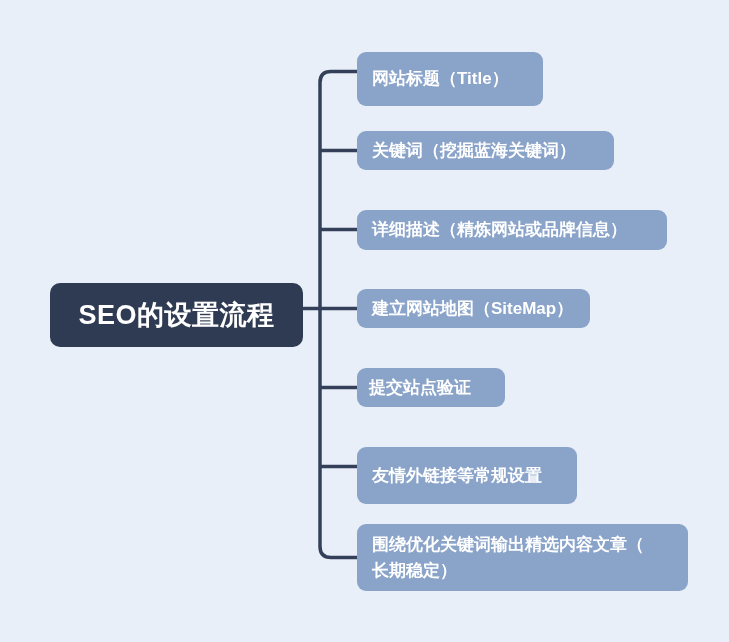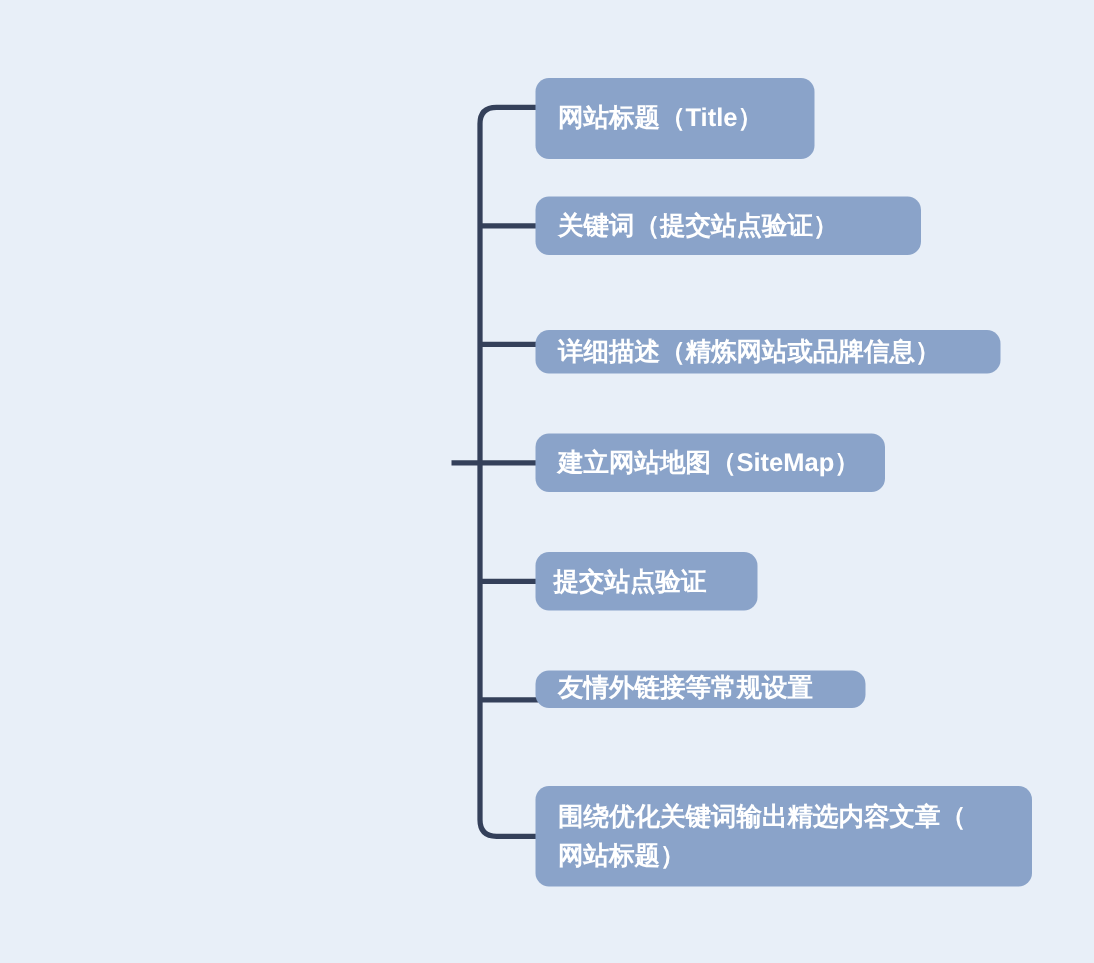--- a/index.html
+++ b/index.html
@@ -43,65 +43,68 @@
   .branch-node{
     background:var(--branch-fill);
     border-radius:9px;
     font-size:17px;
     padding:0 15px;
     line-height:26px;
   }
   .node-label{white-space:pre-line;}
   .pos-n1{left:357px;top:52px; width:186px;height:54px;}
   .pos-n2{left:357px;top:131px;width:257px;height:39px;}
-  .pos-n3{left:357px;top:220px;width:310px;height:29px;}
+  .pos-n3{left:357px;top:210px;width:310px;height:40px;}
   .pos-n4{left:357px;top:289px;width:233px;height:39px;}
   .pos-n5{left:357px;top:368px;width:148px;height:39px;padding-left:12px;}
-  .pos-n6{left:357px;top:447px;width:220px;height:25px;align-items:flex-end;}
+  .pos-n6{left:357px;top:447px;width:220px;height:57px;}
   .pos-n7{left:357px;top:524px;width:331px;height:67px;}
 </style>
 </head>
 <body>
 
 <div class="canvas">
 
   <svg class="connectors" viewBox="0 0 729 642" xmlns="http://www.w3.org/2000/svg">
     <g fill="none" style="stroke:var(--connector)" stroke-width="3.5">
       <path d="M 359 71.5 L 331 71.5 Q 320 71.5 320 82.5 L 320 546.5 Q 320 557.5 331 557.5 L 359 557.5"></path>
       <path d="M 320 150.5 L 359 150.5"></path>
       <path d="M 320 229.5 L 359 229.5"></path>
       <path d="M 301 308.5 L 359 308.5"></path>
       <path d="M 320 387.5 L 359 387.5"></path>
       <path d="M 320 466.5 L 359 466.5"></path>
     </g>
   </svg>
 
+  <div class="node root-node">
+    <span class="node-label">SEO的设置流程</span>
+  </div>
 
   <div class="node branch-node pos-n1">
     <span class="node-label">网站标题（Title）</span>
   </div>
 
   <div class="node branch-node pos-n2">
-    <span class="node-label">关键词（提交站点验证）</span>
+    <span class="node-label">关键词（挖掘蓝海关键词）</span>
   </div>
 
   <div class="node branch-node pos-n3">
     <span class="node-label">详细描述（精炼网站或品牌信息）</span>
   </div>
 
   <div class="node branch-node pos-n4">
     <span class="node-label">建立网站地图（SiteMap）</span>
   </div>
 
   <div class="node branch-node pos-n5">
     <span class="node-label">提交站点验证</span>
   </div>
 
   <div class="node branch-node pos-n6">
     <span class="node-label">友情外链接等常规设置</span>
   </div>
 
   <div class="node branch-node pos-n7">
     <span class="node-label">围绕优化关键词输出精选内容文章（
-网站标题）</span>
+长期稳定）</span>
   </div>
 
 </div>
 
 </body></html>

